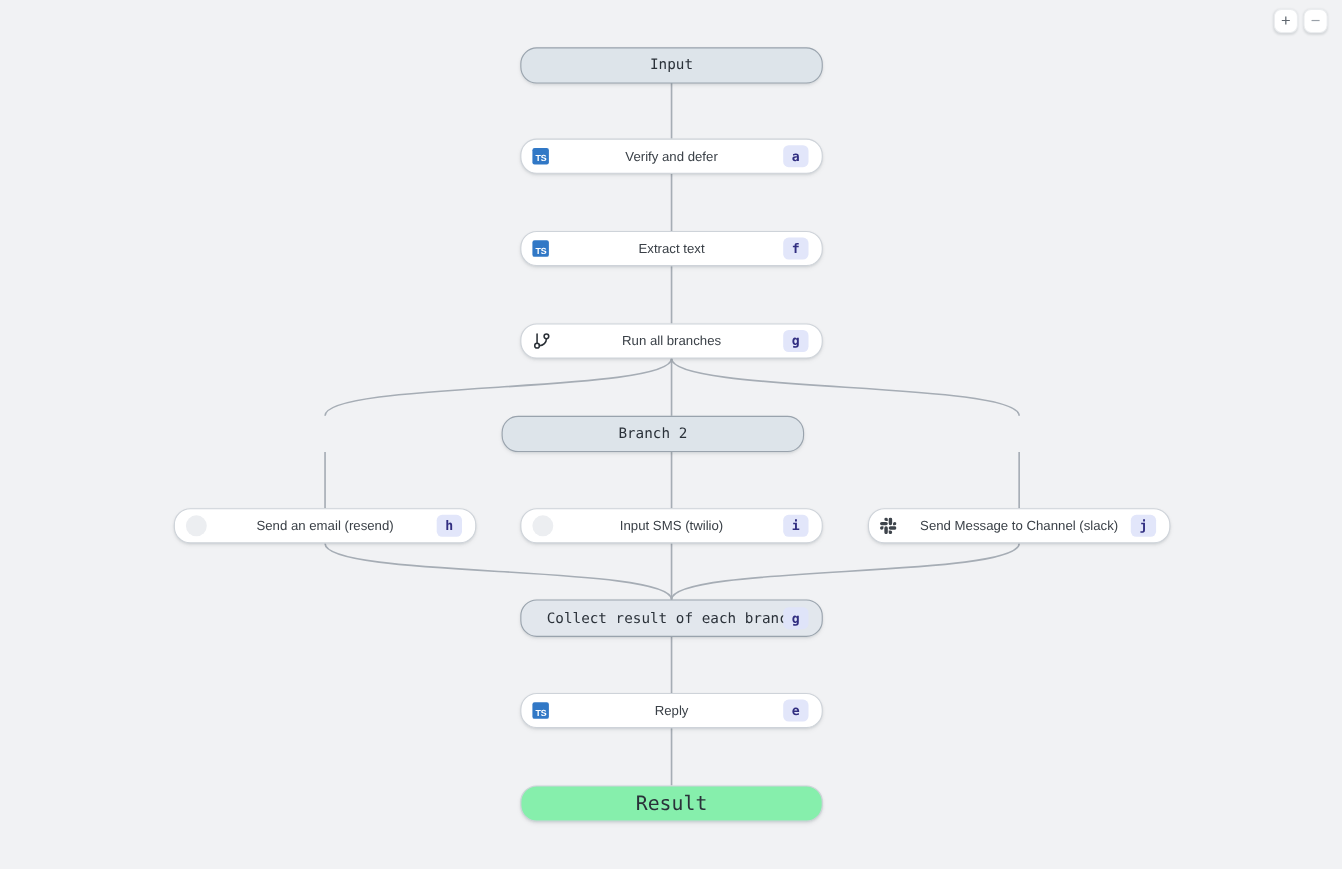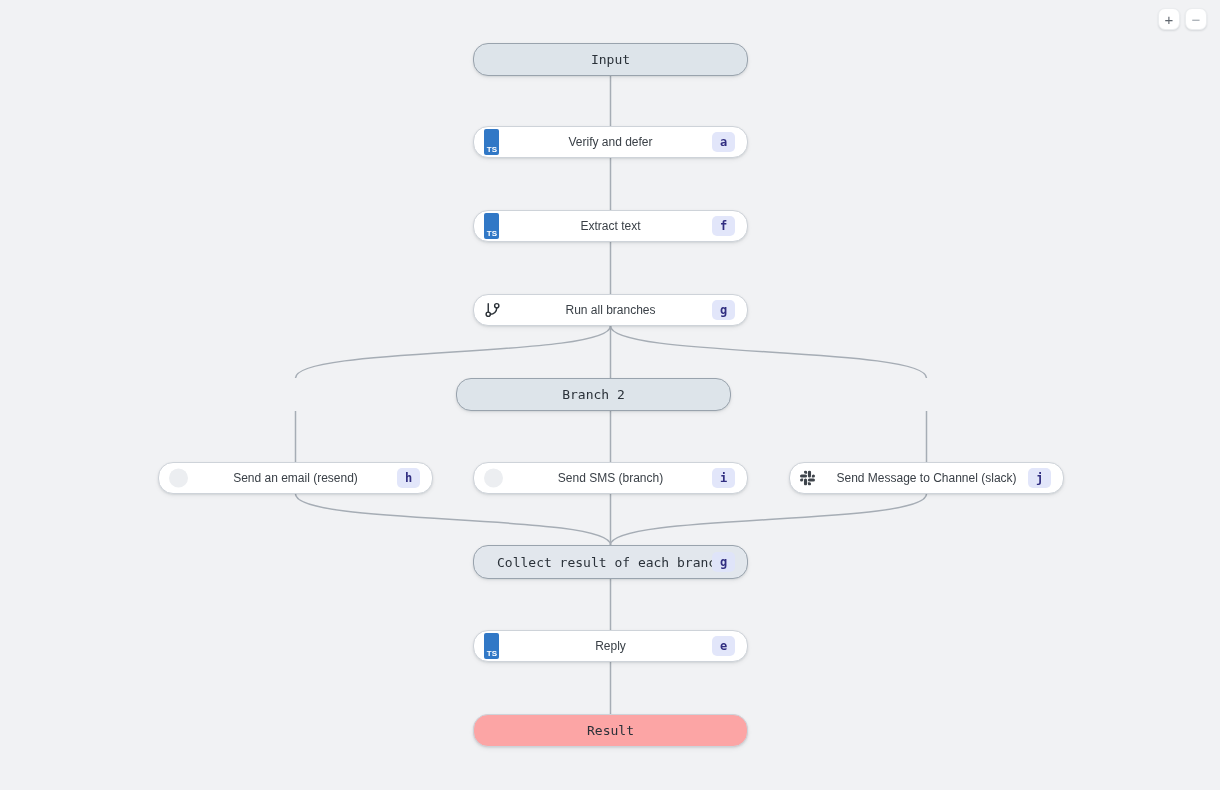--- a/index.html
+++ b/index.html
@@ -35,33 +35,33 @@
     font-size:12px; color:#3a4047;
   }
   .collect-node {
     background:#e2e7ed;
     border:1px solid #99a3ad;
     height:34px;
     font-family:"DejaVu Sans Mono", monospace;
     font-size:13px; color:#2a3139;
   }
   .result-node {
-    background:#fca5a5;
+    background:#86efac;
     border:1px solid #ced3d9;
     height:33px;
     font-family:"DejaVu Sans Mono", monospace;
-    font-size:13px; color:#2a3139;
+    font-size:18px; color:#2a3139;
   }
 
   .icon-slot {
     position:absolute; left:10px; top:50%; transform:translateY(-50%);
     display:flex; align-items:center; justify-content:center;
   }
   .ts-icon {
-    width:15px; height:26px; border-radius:2px;
+    width:15px; height:15px; border-radius:2px;
     background:#3178c6; color:#ffffff;
     font-family:"Liberation Sans", sans-serif;
     font-size:8px; font-weight:bold;
     display:flex; align-items:flex-end; justify-content:flex-end;
     padding:0 2px 1px 5px; line-height:1;
   }
   .faint-icon {
     width:19px; height:19px; border-radius:50%;
     background:#eceef1;
   }
@@ -159,21 +159,21 @@
         <span class="faint-icon"></span>
       </span>
     <span>Send an email (resend)</span>
     <span class="badge">h</span>
   </div>
 
   <div class="node task-node" style="left:473px; top:462px;">
     <span class="icon-slot">
         <span class="faint-icon"></span>
       </span>
-    <span>Send SMS (branch)</span>
+    <span>Input SMS (twilio)</span>
     <span class="badge">i</span>
   </div>
 
   <div class="node task-node" style="left:789px; top:462px;">
     <span class="icon-slot">
       <svg width="15" height="15" viewBox="0 0 24 24" fill="#3e444b">
         <path d="M5.042 15.165a2.528 2.528 0 0 1-2.52 2.523A2.528 2.528 0 0 1 0 15.165a2.527 2.527 0 0 1 2.522-2.52h2.52v2.52zM6.313 15.165a2.527 2.527 0 0 1 2.521-2.52 2.527 2.527 0 0 1 2.521 2.52v6.313A2.528 2.528 0 0 1 8.834 24a2.528 2.528 0 0 1-2.521-2.522v-6.313zM8.834 5.042a2.528 2.528 0 0 1-2.521-2.52A2.528 2.528 0 0 1 8.834 0a2.528 2.528 0 0 1 2.521 2.522v2.52H8.834zM8.834 6.313a2.528 2.528 0 0 1 2.521 2.521 2.528 2.528 0 0 1-2.521 2.521H2.522A2.528 2.528 0 0 1 0 8.834a2.528 2.528 0 0 1 2.522-2.521h6.312zM18.956 8.834a2.528 2.528 0 0 1 2.522-2.521A2.528 2.528 0 0 1 24 8.834a2.528 2.528 0 0 1-2.522 2.521h-2.522V8.834zM17.688 8.834a2.528 2.528 0 0 1-2.523 2.521 2.527 2.527 0 0 1-2.52-2.521V2.522A2.527 2.527 0 0 1 15.165 0a2.528 2.528 0 0 1 2.523 2.522v6.312zM15.165 18.956a2.528 2.528 0 0 1 2.523 2.522A2.528 2.528 0 0 1 15.165 24a2.527 2.527 0 0 1-2.52-2.522v-2.522h2.52zM15.165 17.688a2.527 2.527 0 0 1-2.52-2.523 2.526 2.526 0 0 1 2.52-2.52h6.313A2.527 2.527 0 0 1 24 15.165a2.528 2.528 0 0 1-2.522 2.523h-6.313z"></path>
       </svg>
     </span>
     <span>Send Message to Channel (slack)</span>

